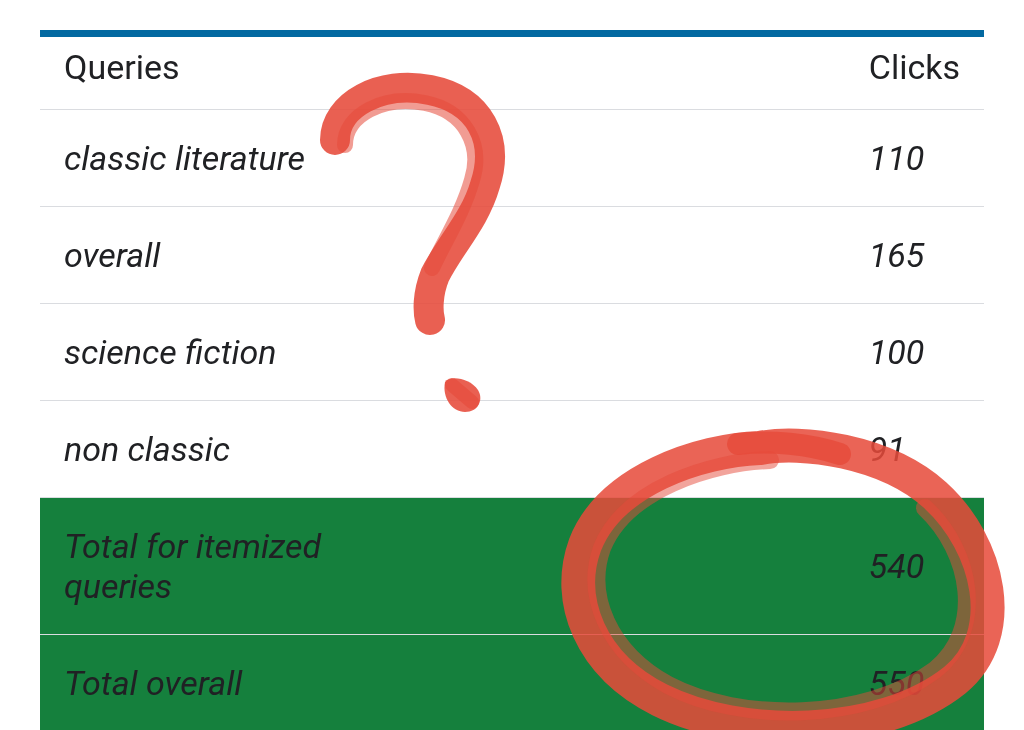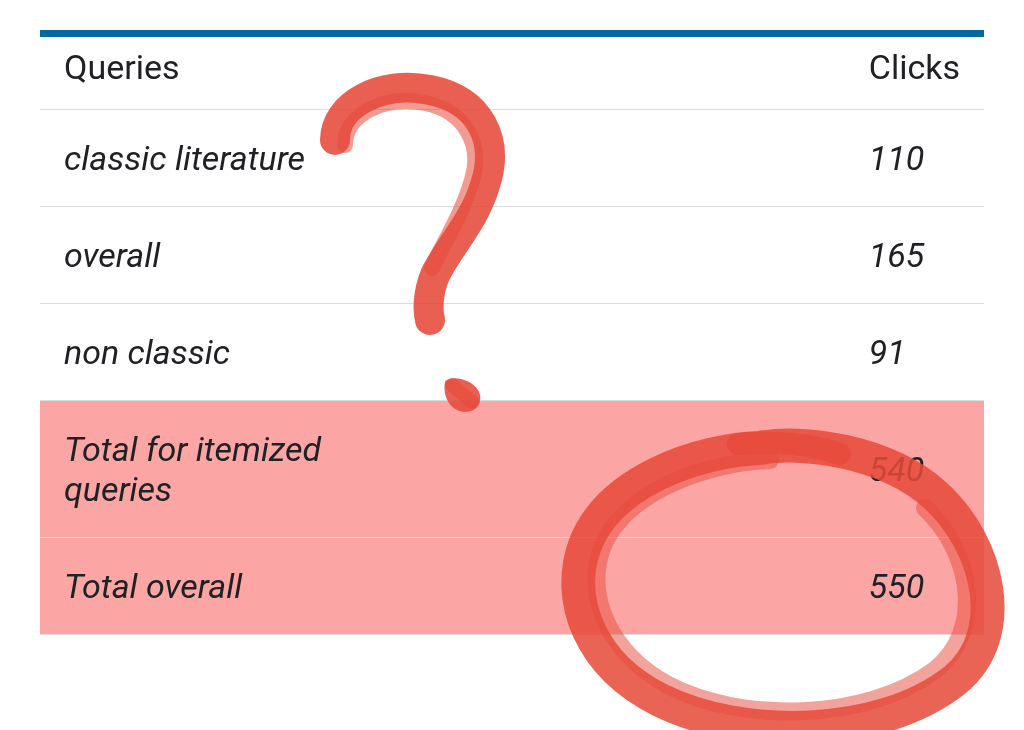--- a/index.html
+++ b/index.html
@@ -37,21 +37,21 @@
       border-top: 7px solid #0369a1;
       padding-top: 10px;
       padding-bottom: 22px;
     }
     th:nth-child(2), td:nth-child(2) {
       padding-left: 420px;
       width: 300px;
       margin-top: 6px;
     }
     tr.total-row td {
-      background: #fca5a5;
+      background: #15803d;
       font-style: italic;
       font-weight: 400;
     }
     tr.data-row td {
       font-weight: 400;
       font-style: italic;
     }
     .annotation-layer {
       position: absolute;
       left: 0;
@@ -74,20 +74,24 @@
       </tr>
     </thead>
     <tbody>
       <tr class="data-row">
         <td>classic literature</td>
         <td>110</td>
       </tr>
       <tr class="data-row">
         <td>overall</td>
         <td>165</td>
+      </tr>
+      <tr class="data-row">
+        <td>science fiction</td>
+        <td>100</td>
       </tr>
       <tr class="data-row">
         <td>non classic</td>
         <td>91</td>
       </tr>
       <tr class="total-row">
         <td>Total for itemized queries</td>
         <td>540</td>
       </tr>
       <tr class="total-row">

